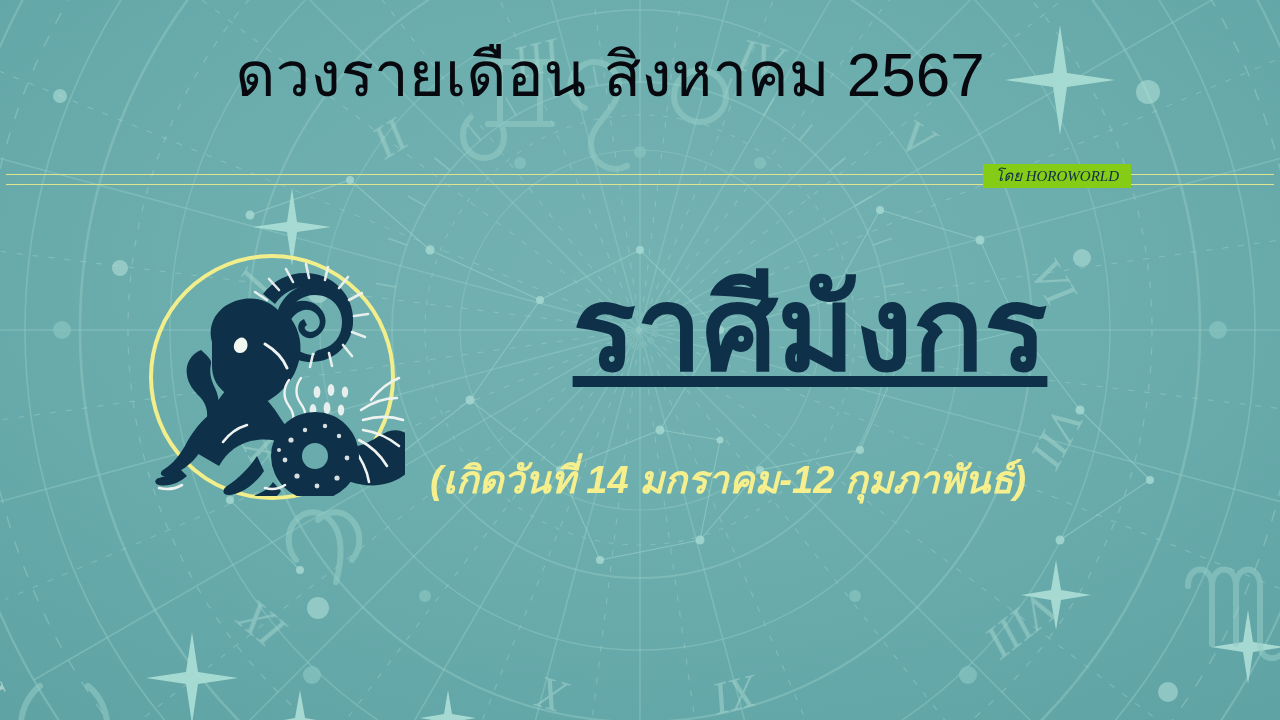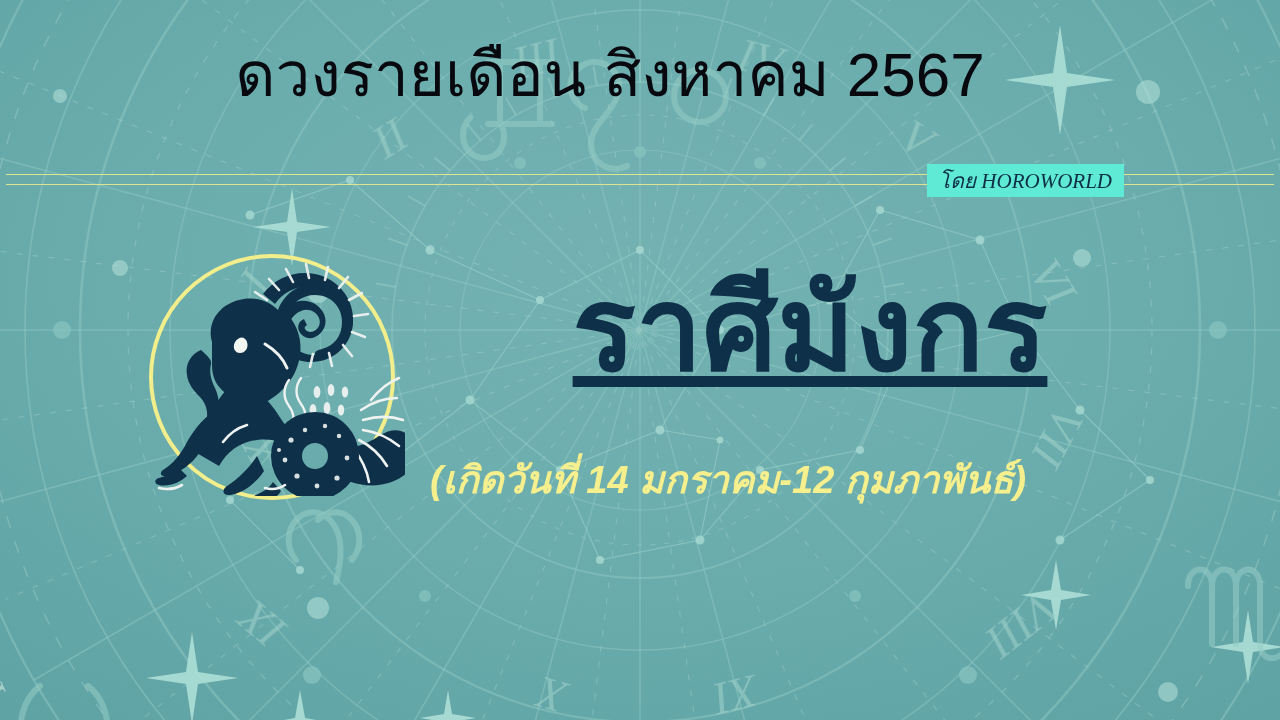--- a/index.html
+++ b/index.html
@@ -27,26 +27,26 @@
     position:absolute;left:0;right:0;top:44px;
     text-align:center;
     font-family:"Liberation Sans",sans-serif;
     font-size:62px;line-height:1.0;
     font-weight:400;
     color:#08080f;
     letter-spacing:0px;
     padding-right:60px;
   }
   .byline{
-    position:absolute;right:156px;top:164px;
+    position:absolute;right:149px;top:164px;
     font-family:"Liberation Serif",serif;
     font-style:italic;
-    font-size:21px;
+    font-size:15px;
     color:#0f2f46;
-    background:#5eead4;
+    background:#84cc16;
     padding:0 12px;
     white-space:nowrap;
   }
 
   
   .emblem{
     position:absolute;left:149px;top:254px;width:246px;height:246px;
   }
   .emblem .ring{
     position:absolute;inset:0;border-radius:50%;

